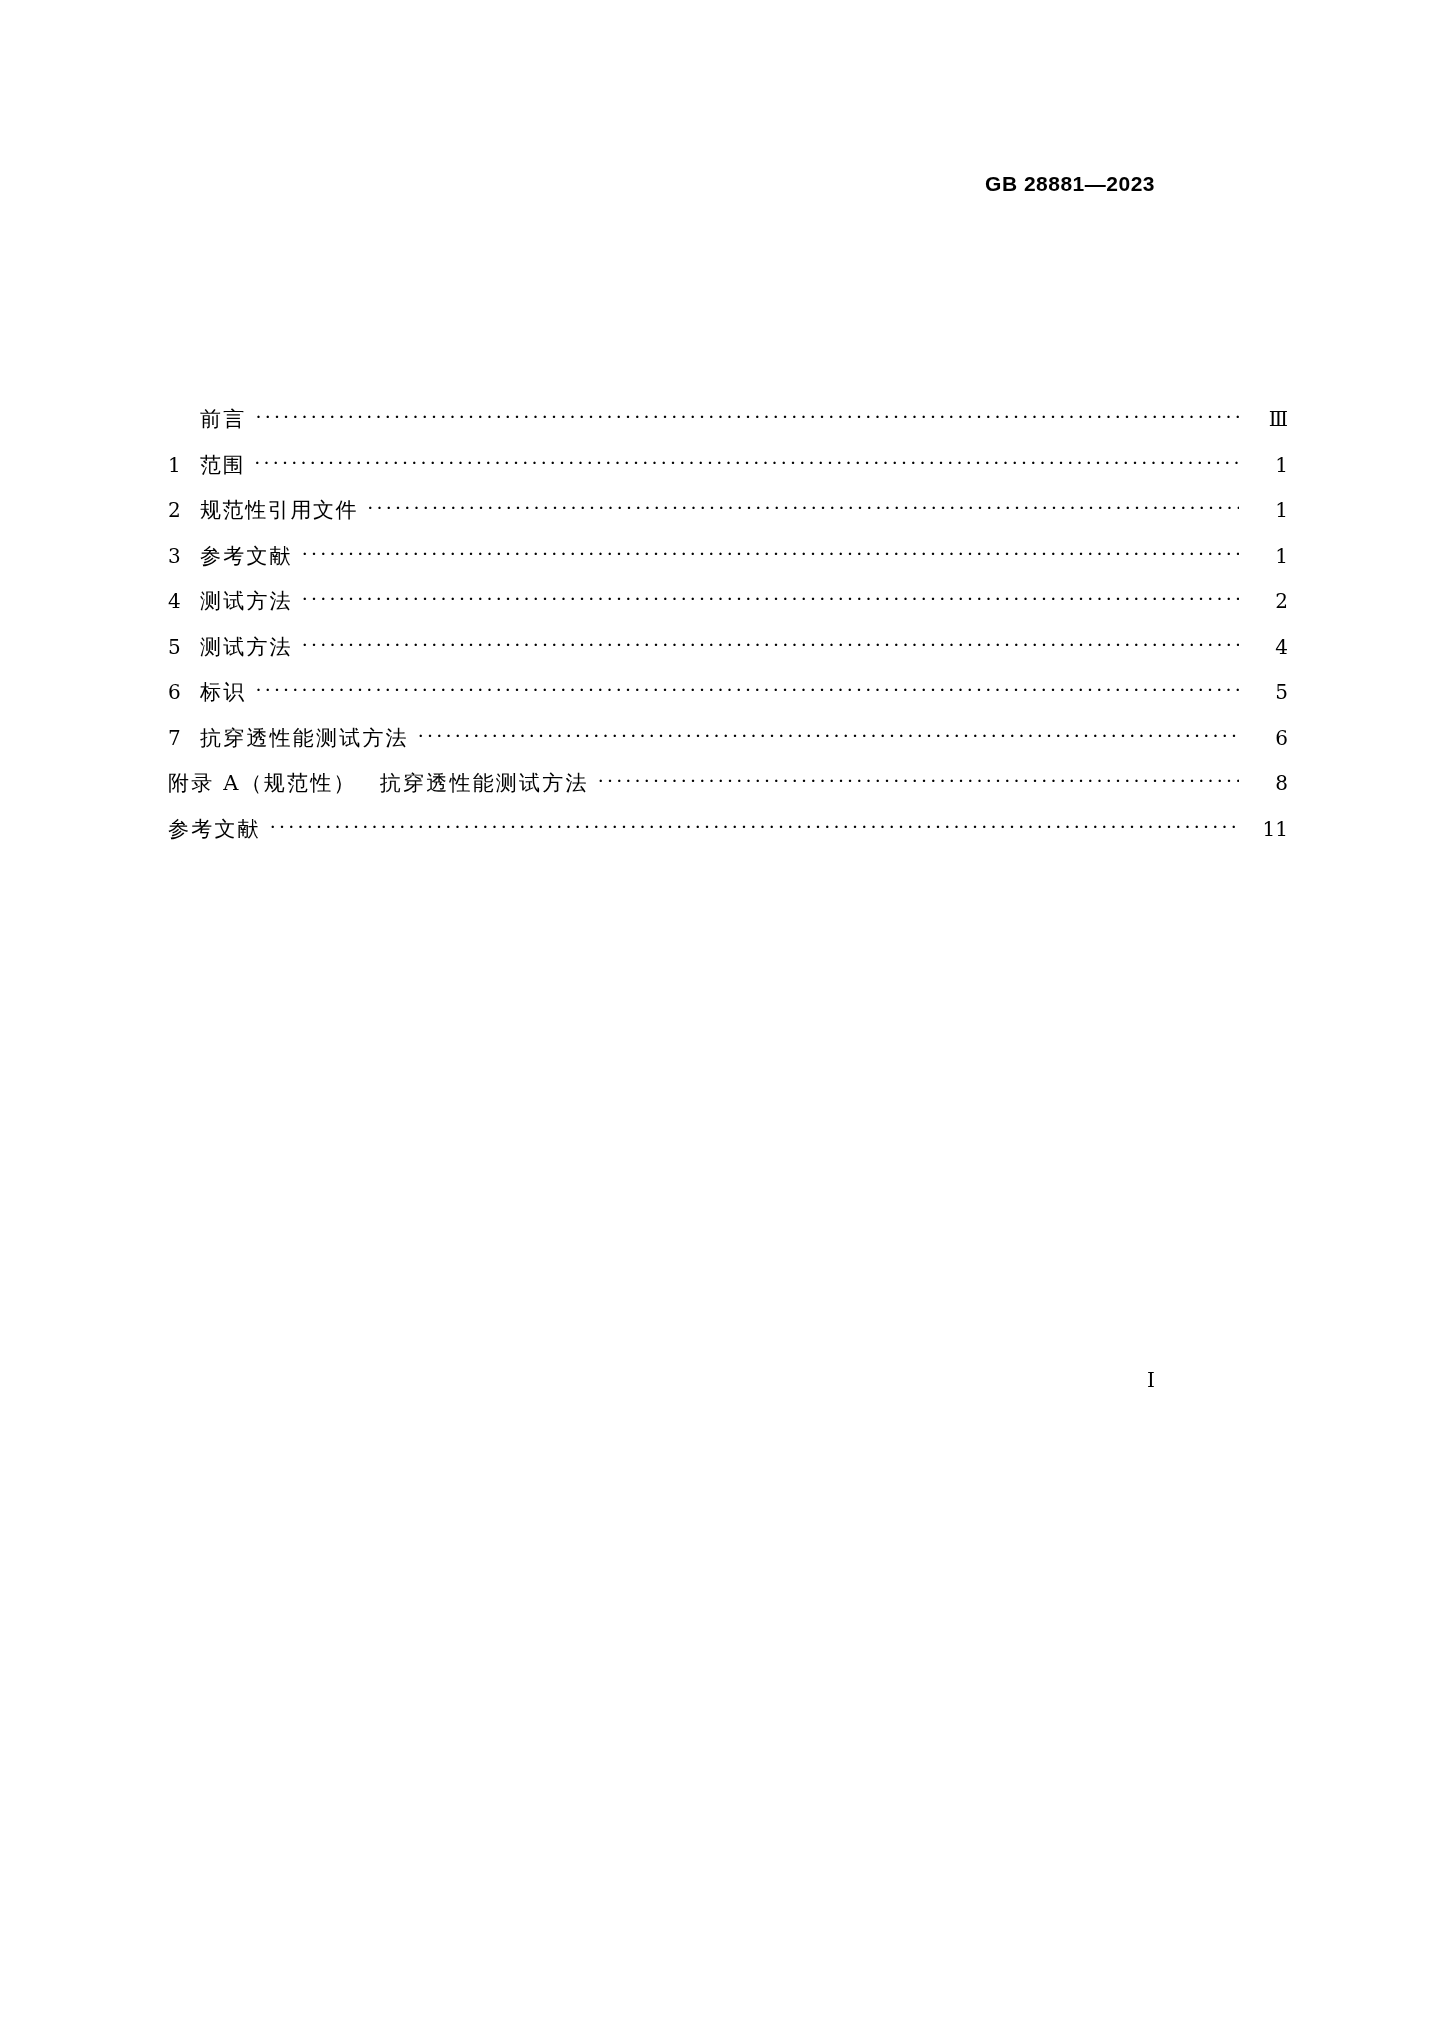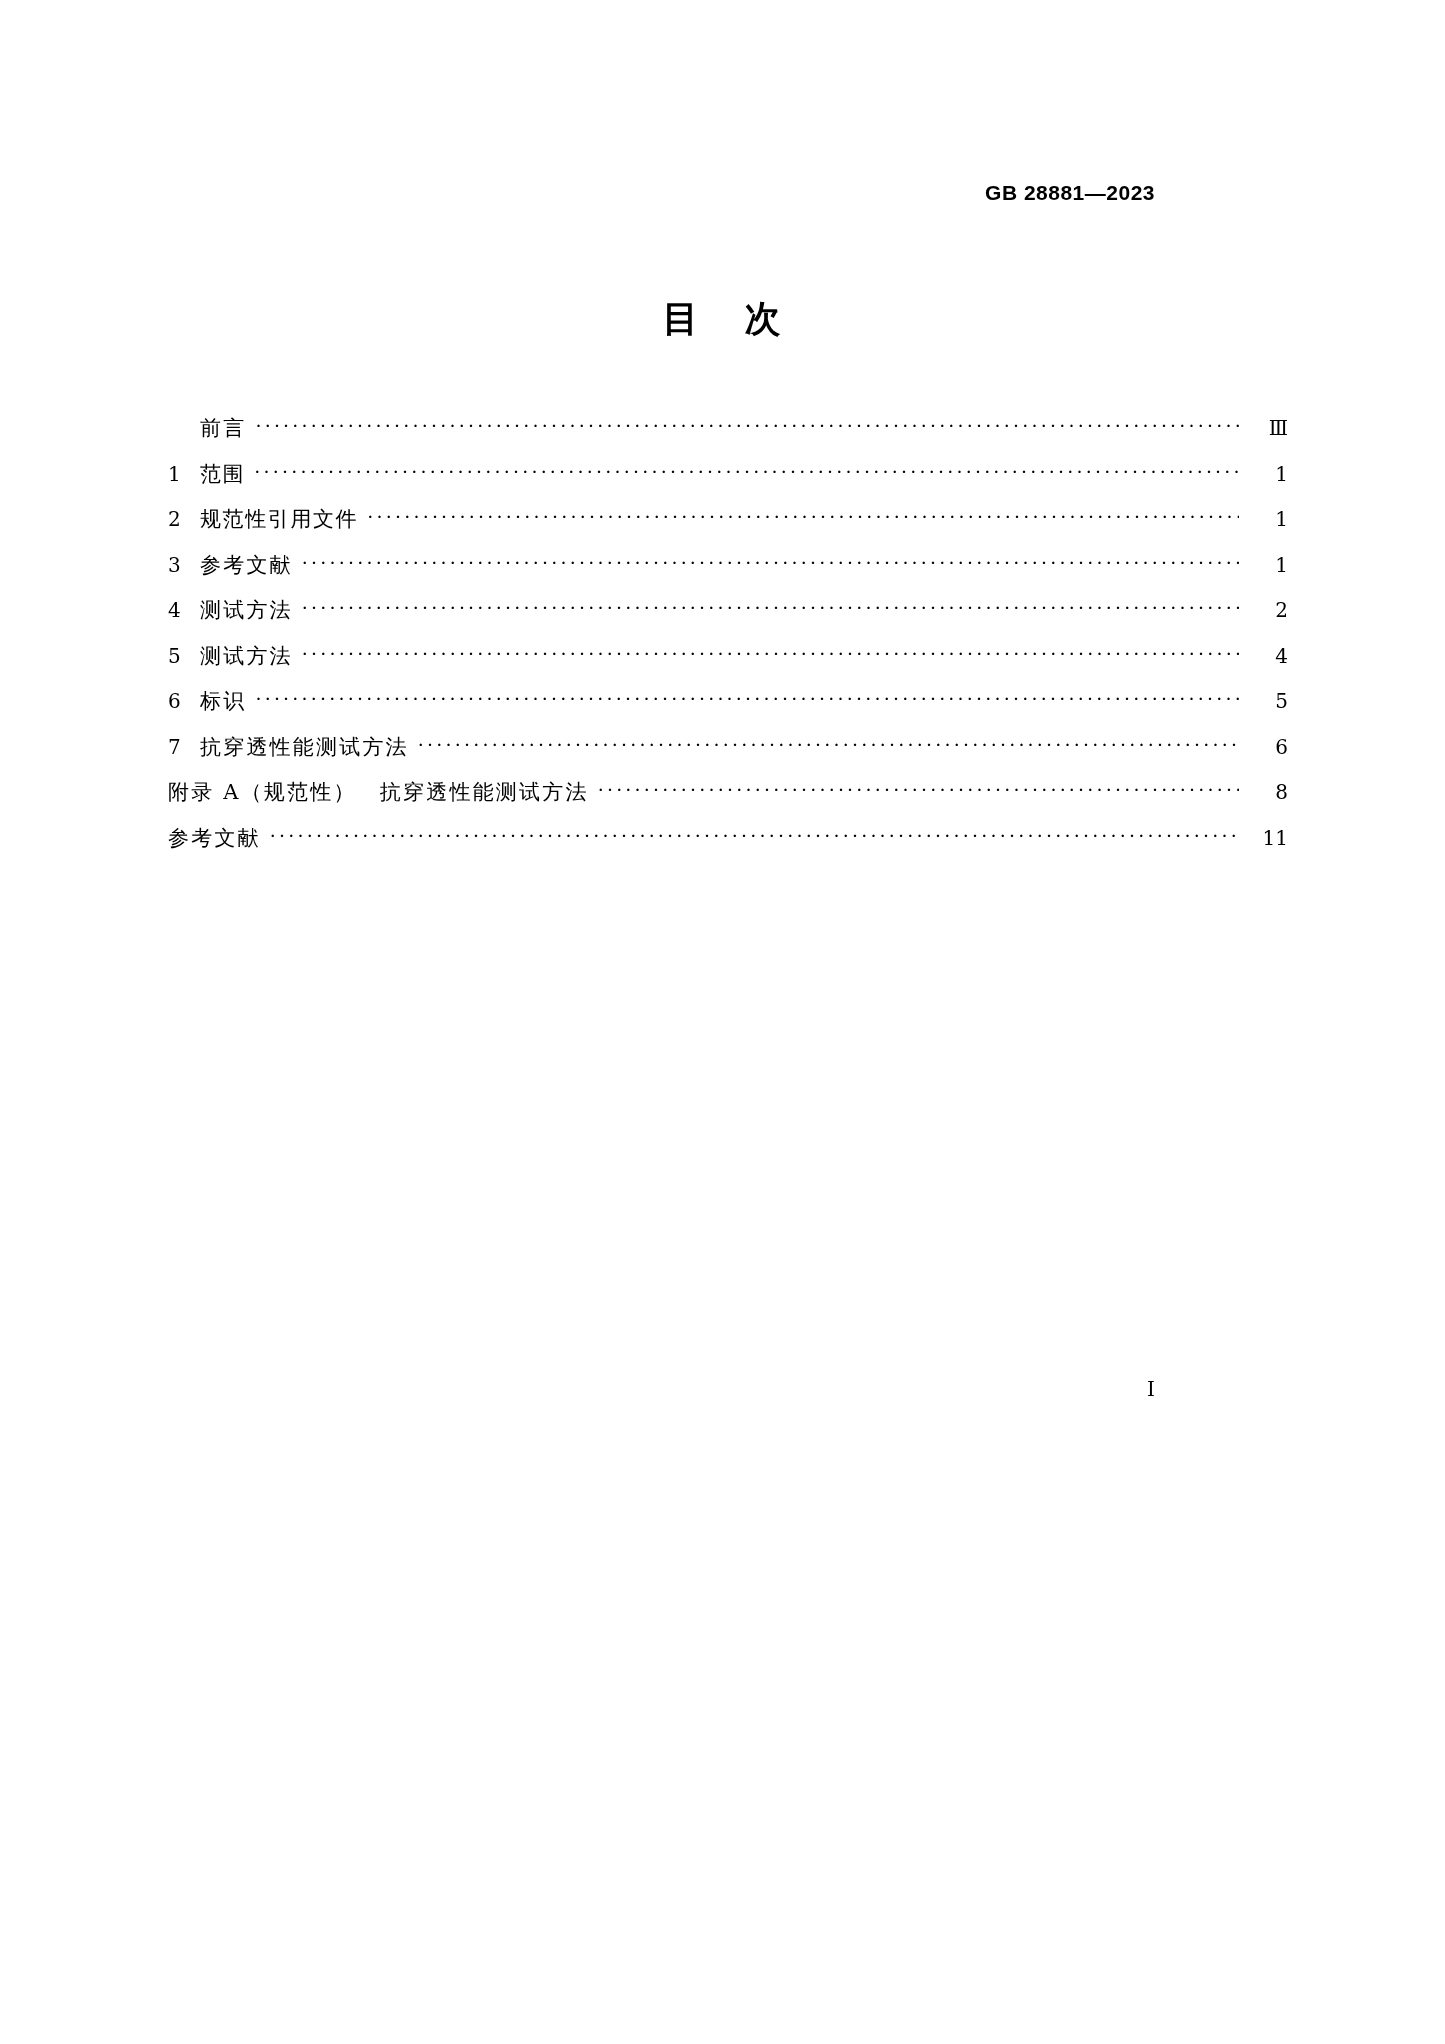--- a/index.html
+++ b/index.html
@@ -10,21 +10,21 @@
   body {
     width: 1445px;
     height: 2044px;
     position: relative;
     font-family: "DejaVu Serif", "Liberation Serif", serif;
     color: #000000;
   }
   .page {
     position: absolute;
     left: 0;
-    top: 13px;
+    top: 4px;
     width: 1445px;
     height: 1516px;
   }
   
   .header {
     position: absolute;
     top: 168px;
     right: 290px;
     font-family: "Liberation Sans", sans-serif;
     font-size: 21px;
@@ -104,23 +104,20 @@
     font-size: 20px;
   }
 </style>
 </head>
 <body>
 
 <div class="page">
 
   <div class="header">GB 28881—2023</div>
 
-  <div class="doc-title">
-    <span>目</span><span class="gap"></span><span>次</span>
-  </div>
 
   <div class="toc">
 
     <div class="toc-row">
       <span class="toc-num"></span>
       <span class="toc-label wide">前言</span>
       <span class="dots">····················································································································································</span>
       <span class="toc-page">Ⅲ</span>
     </div>
 

